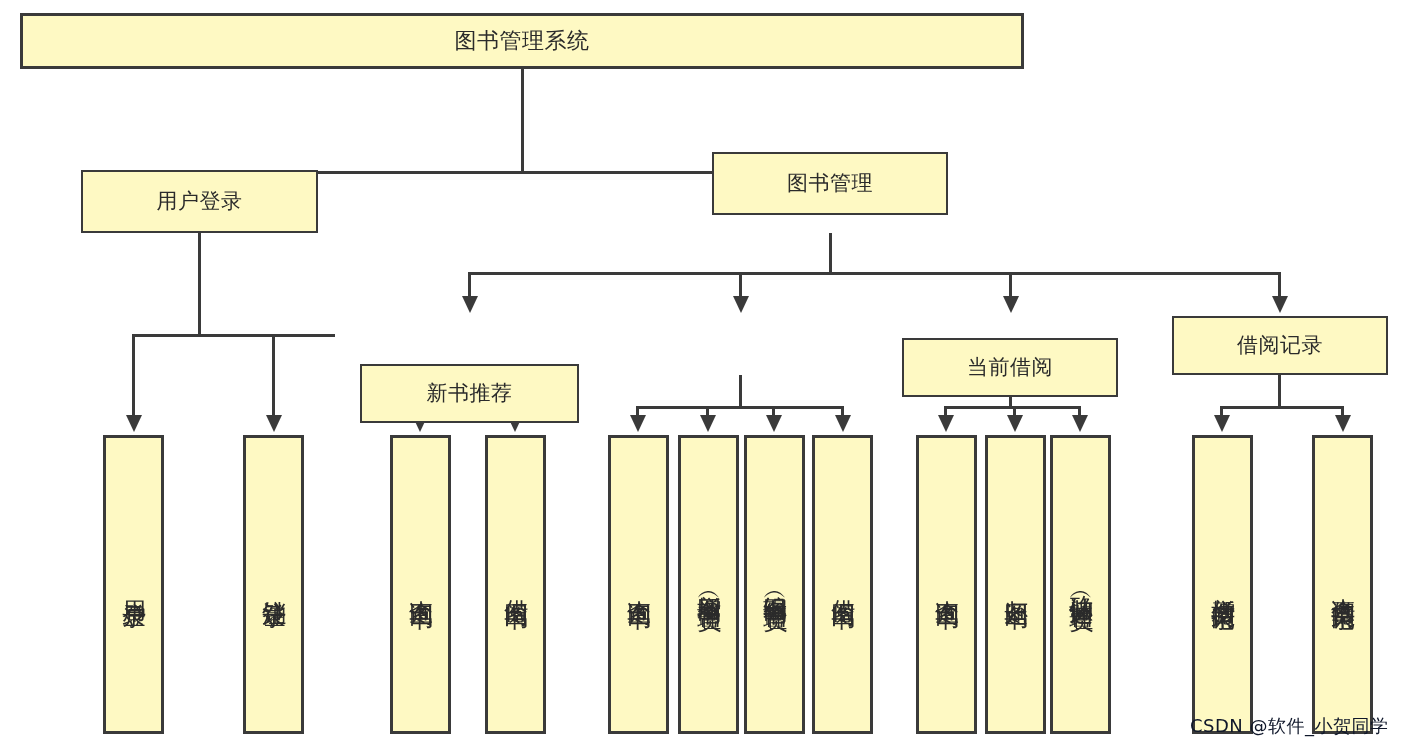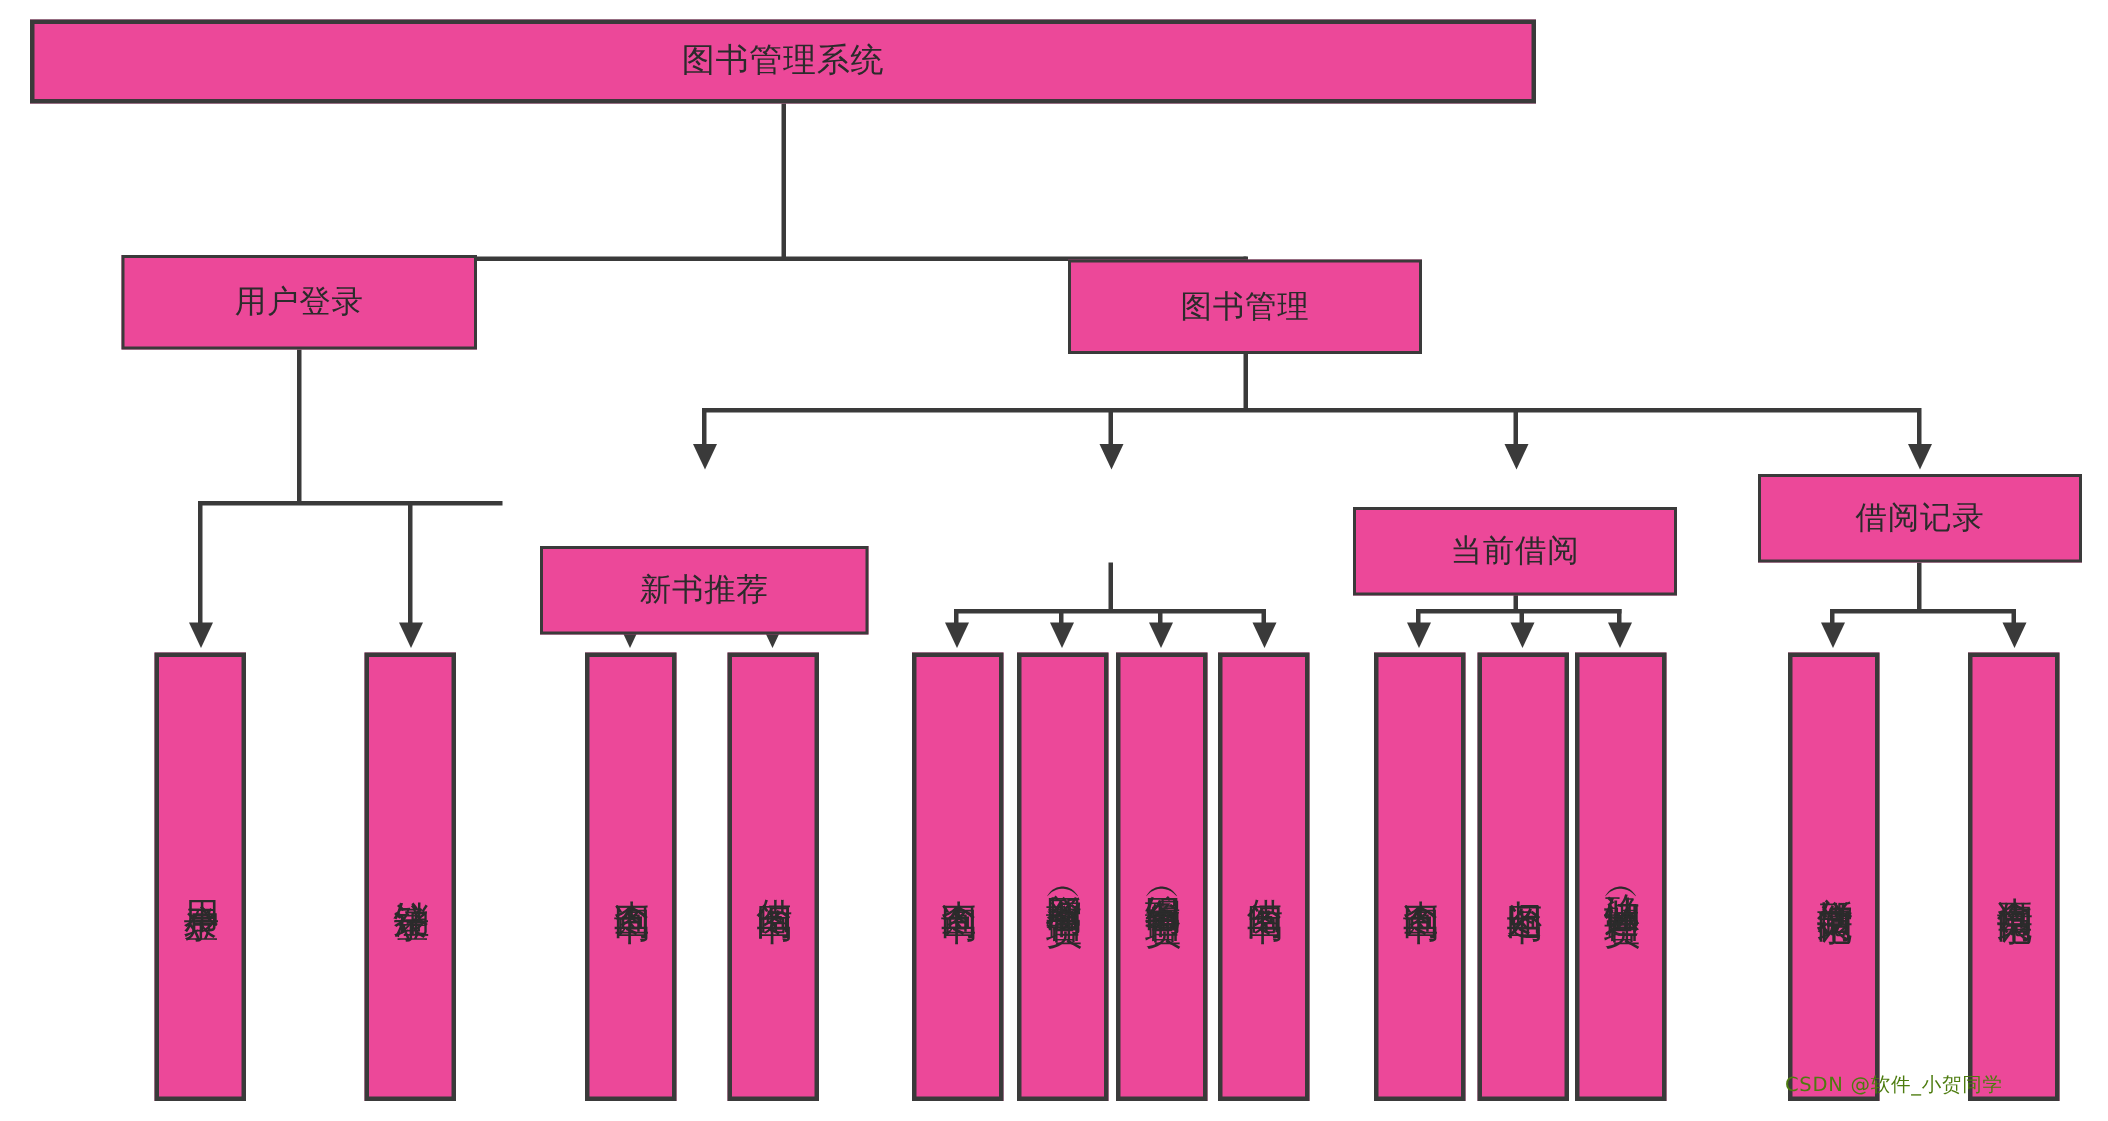--- a/index.html
+++ b/index.html
@@ -15,21 +15,21 @@
     width: 1405px;
     height: 747px;
     background: #ffffff;
     overflow: hidden;
   }
 
   
   .node {
     position: absolute;
     box-sizing: border-box;
-    background: #ec4899;
+    background: #fef9c3;
     border: 2px solid #3a3a3a;
     display: flex;
     align-items: center;
     justify-content: center;
     color: #2b2b2b;
   }
   .node .label {
     font-size: 21px;
     line-height: 1.15;
     letter-spacing: 0.5px;
@@ -73,22 +73,22 @@
     width: 0;
     height: 0;
     border-left: 8px solid transparent;
     border-right: 8px solid transparent;
     border-top: 17px solid #3a3a3a;
   }
 
   
   .watermark {
     position: absolute;
-    color: #4d7c0f;
-    font-size: 13px;
+    color: #0f172a;
+    font-size: 18px;
     white-space: nowrap;
     letter-spacing: 0.5px;
   }
 </style>
 </head>
 <body>
 
 <div id="canvas">
 
   <div class="vline" style="left:521px; top:69px; height:104px;"></div>
@@ -150,21 +150,21 @@
   <div class="vline" style="left:1341px; top:406px; height:12px;"></div>
   <div class="arrow" style="left:1335px; top:415px;"></div>
 
   <div class="node root" style="left:20px; top:13px; width:1004px; height:56px;">
     <span class="label">图书管理系统</span>
   </div>
 
   <div class="node" style="left:81px; top:170px; width:237px; height:63px;">
     <span class="label">用户登录</span>
   </div>
-  <div class="node" style="left:712px; top:173px; width:236px; height:63px;">
+  <div class="node" style="left:712px; top:152px; width:236px; height:63px;">
     <span class="label">图书管理</span>
   </div>
 
   <div class="node" style="left:360px; top:316px; width:219px; height:59px;margin-top:48px;">
     <span class="label">新书推荐</span>
   </div>
   <div class="node" style="left:902px; top:316px; width:216px; height:59px;margin-top:22px;">
     <span class="label">当前借阅</span>
   </div>
   <div class="node" style="left:1172px; top:316px; width:216px; height:59px;">

